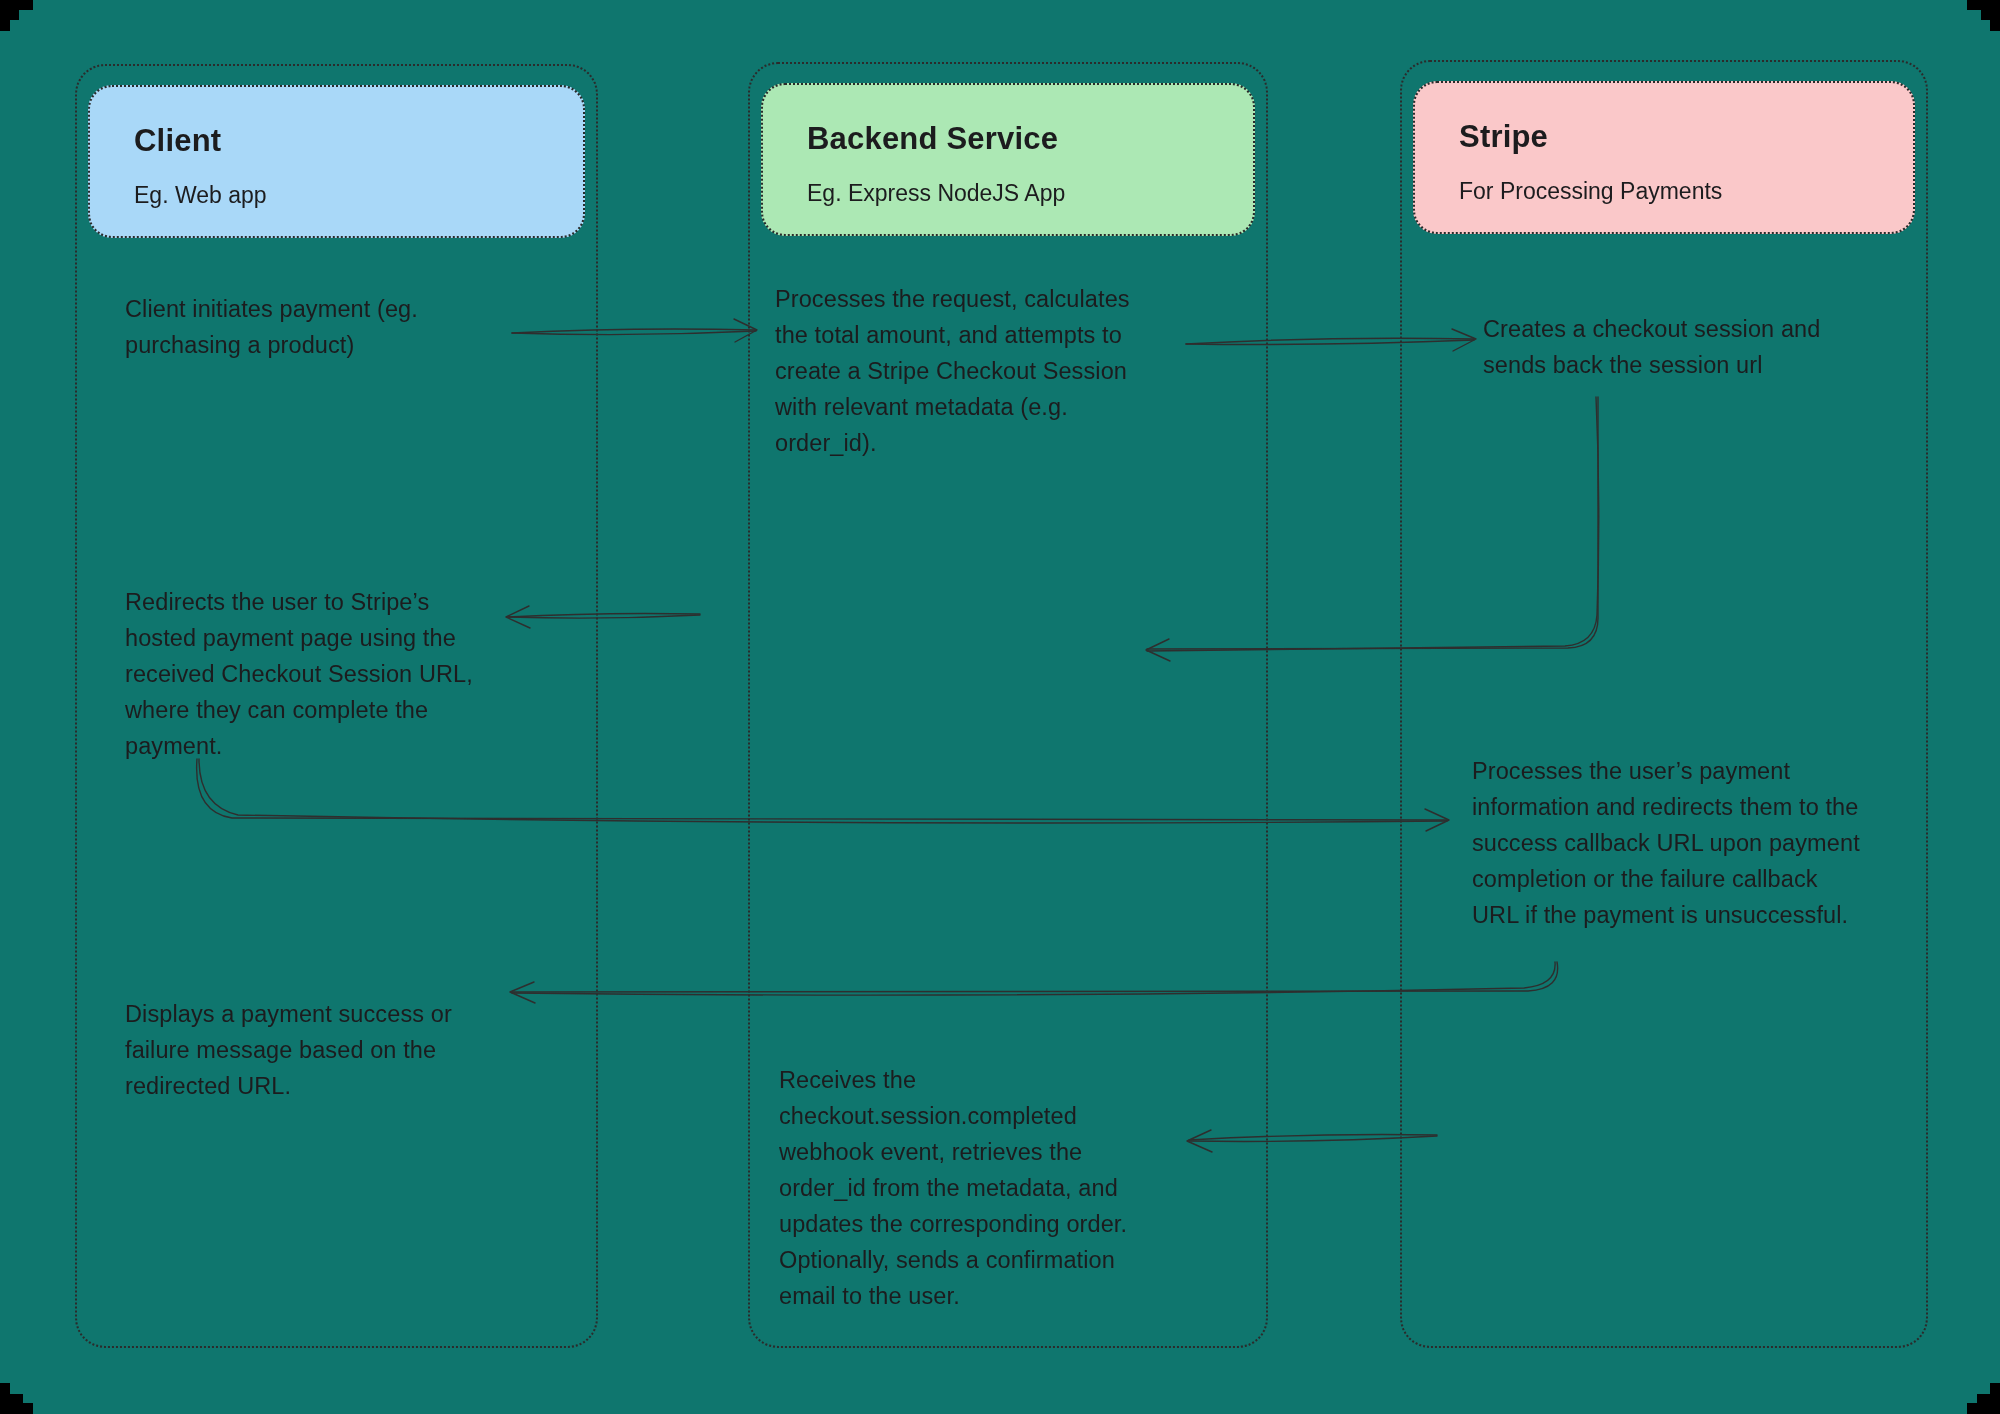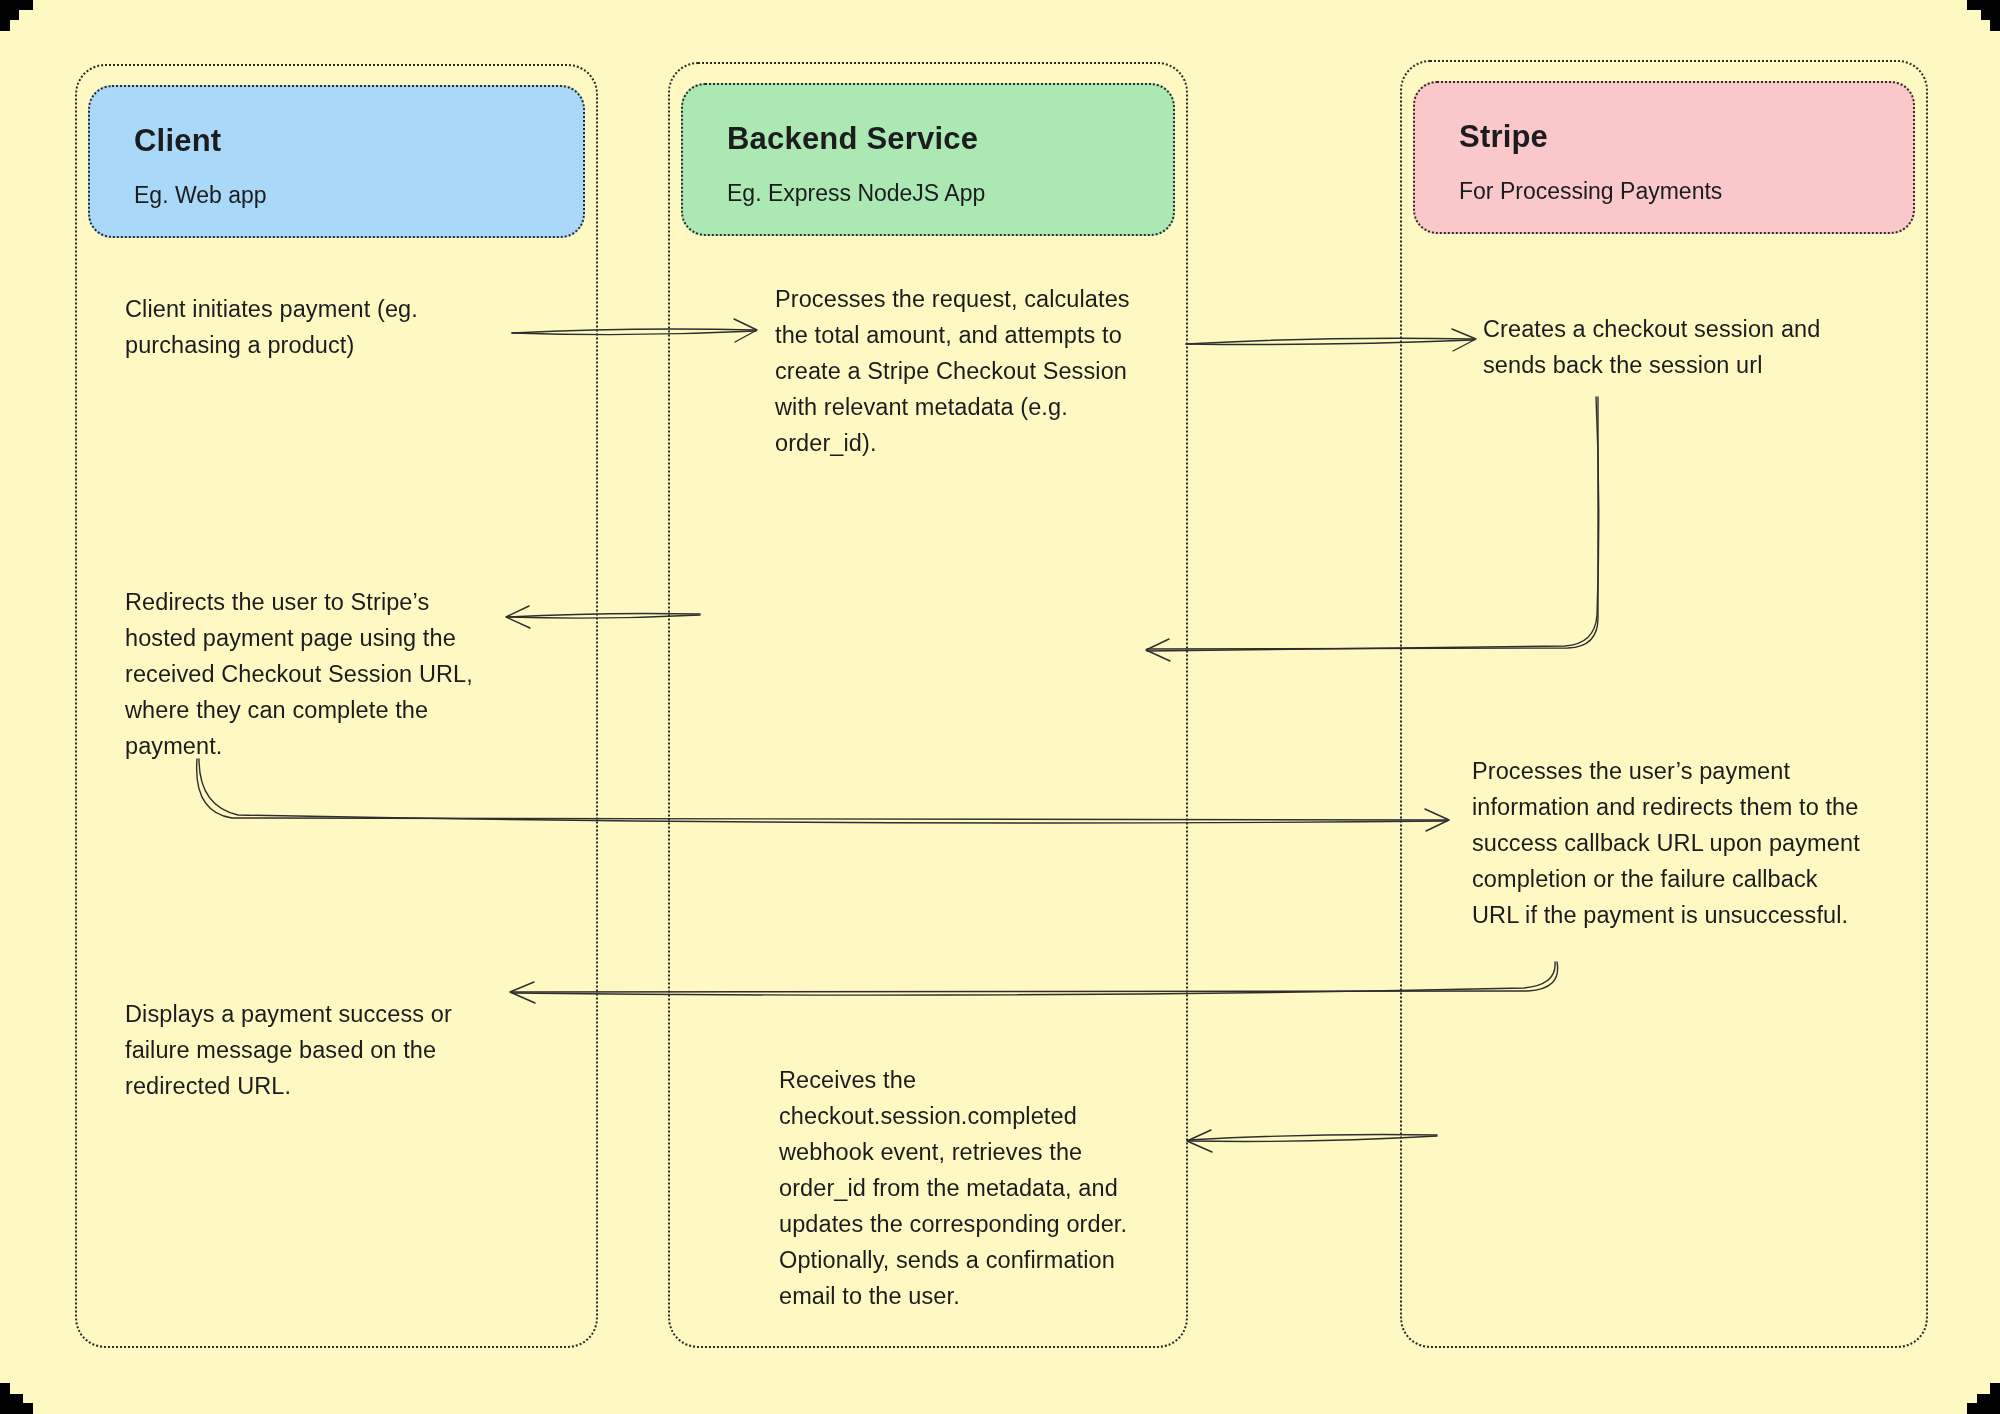--- a/index.html
+++ b/index.html
@@ -1,17 +1,17 @@
 <!DOCTYPE html>
 <html><head>
 <meta charset="utf-8">
 <style>
   html,body{margin:0;padding:0;background:#ffffff;}
   .canvas{
-    position:relative;width:2000px;height:1414px;background:#fef9c3;
+    position:relative;width:2000px;height:1414px;background:#0f766e;
     font-family:"Liberation Sans", sans-serif;color:#1c1c1e;overflow:hidden;
   }
   .lane{
     position:absolute;border:2px dotted #2b2b2b;border-radius:30px;
     box-sizing:border-box;background:transparent;
   }
   .lane-header{
     position:absolute;left:11px;right:11px;top:19px;height:153px;
     border:2px dotted #2b2b2b;border-radius:24px;
     box-sizing:border-box;padding:37px 44px 0 44px;
@@ -30,21 +30,21 @@
 
 <div class="canvas">
 
   <div class="lane" style="left:75px;top:64px;width:523px;height:1284px">
     <div class="lane-header" style="background: rgb(169, 216, 248);">
       <div class="lane-title">Client</div>
       <div class="lane-sub">Eg. Web app</div>
     </div>
   </div>
 
-  <div class="lane" style="left:668px;top:62px;width:520px;height:1286px">
+  <div class="lane" style="left:748px;top:62px;width:520px;height:1286px">
     <div class="lane-header" style="background: rgb(172, 232, 180);">
       <div class="lane-title">Backend Service</div>
       <div class="lane-sub">Eg. Express NodeJS App</div>
     </div>
   </div>
 
   <div class="lane" style="left:1400px;top:60px;width:528px;height:1288px">
     <div class="lane-header" style="background: rgb(250, 200, 201);">
       <div class="lane-title">Stripe</div>
       <div class="lane-sub">For Processing Payments</div>

